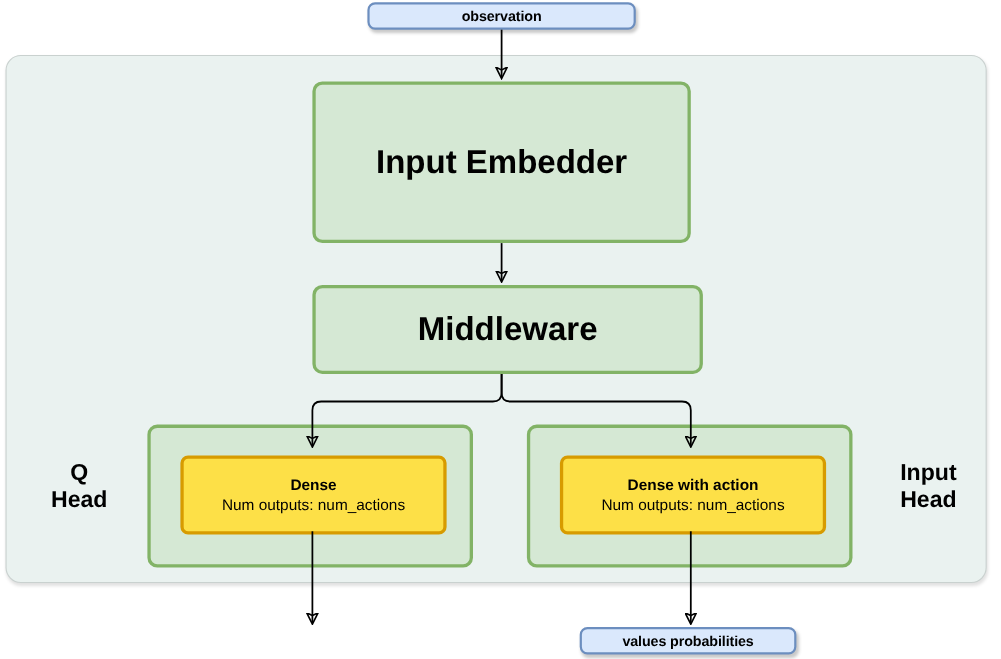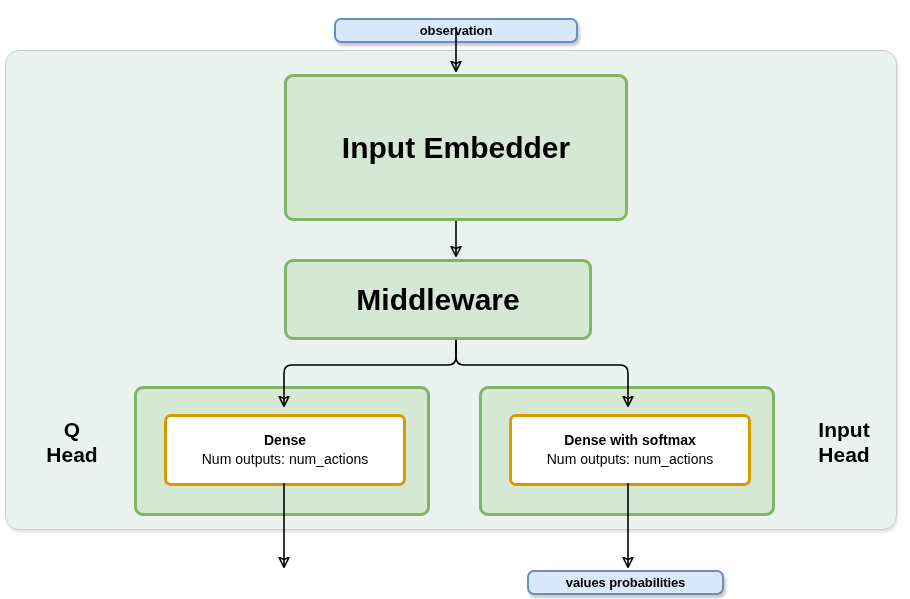--- a/index.html
+++ b/index.html
@@ -75,21 +75,21 @@
 
   
   .head-group {
     background: #d5e8d4;
     border: 3px solid #82b366;
     border-radius: 9px;
   }
 
   
   .dense-box {
-    background: #ffffff;
+    background: #fde047;
     border: 3px solid #d79b00;
     border-radius: 7px;
     display: flex;
     flex-direction: column;
     align-items: center;
     justify-content: center;
   }
   .dense-title {
     font-size: 14px;
     font-weight: bold;
@@ -124,50 +124,50 @@
     height: 599px;
     pointer-events: none;
   }
   #wires path, #wires line { stroke: #000000; stroke-width: 1.6px; fill: none; }
 </style>
 </head>
 <body>
 
 <div id="canvas">
 
-  <div class="abs io-box" style="left:334px; top:18px; width:244px; height:25px;">
+  <div class="abs io-box" style="left:334px; top:2px; width:244px; height:25px;">
     <span class="io-label">observation</span>
   </div>
 
   <div class="abs outer-container"></div>
 
   <div class="abs green-box" style="left:284px; top:74px; width:344px; height:147px;">
     <span class="green-label">Input Embedder</span>
   </div>
 
-  <div class="abs green-box" style="left:284px; top:259px; width:308px; height:81px;">
+  <div class="abs green-box" style="left:284px; top:259px; width:355px; height:81px;">
     <span class="green-label">Middleware</span>
   </div>
 
   <div class="abs head-caption" style="left:22px; top:418px; width:100px;">Q
 Head</div>
 
   <div class="abs head-caption" style="left:790px; top:418px; width:108px;">Input
 Head</div>
 
   <div class="abs head-group" style="left:134px; top:386px; width:296px; height:130px;">
     <div class="abs dense-box" style="left:27px; top:25px; width:242px; height:72px;">
       <span class="dense-title">Dense</span>
       <span class="dense-sub">Num outputs: num_actions</span>
     </div>
   </div>
 
   <div class="abs head-group" style="left:479px; top:386px; width:296px; height:130px;">
     <div class="abs dense-box" style="left:27px; top:25px; width:242px; height:72px;">
-      <span class="dense-title">Dense with softmax</span>
+      <span class="dense-title">Dense with action</span>
       <span class="dense-sub">Num outputs: num_actions</span>
     </div>
   </div>
 
 
   <div class="abs io-box" style="left:527px; top:570px; width:197px; height:25px;">
     <span class="io-label">values probabilities</span>
   </div>
 
   <svg id="wires" viewBox="0 0 910 599" xmlns="http://www.w3.org/2000/svg">

